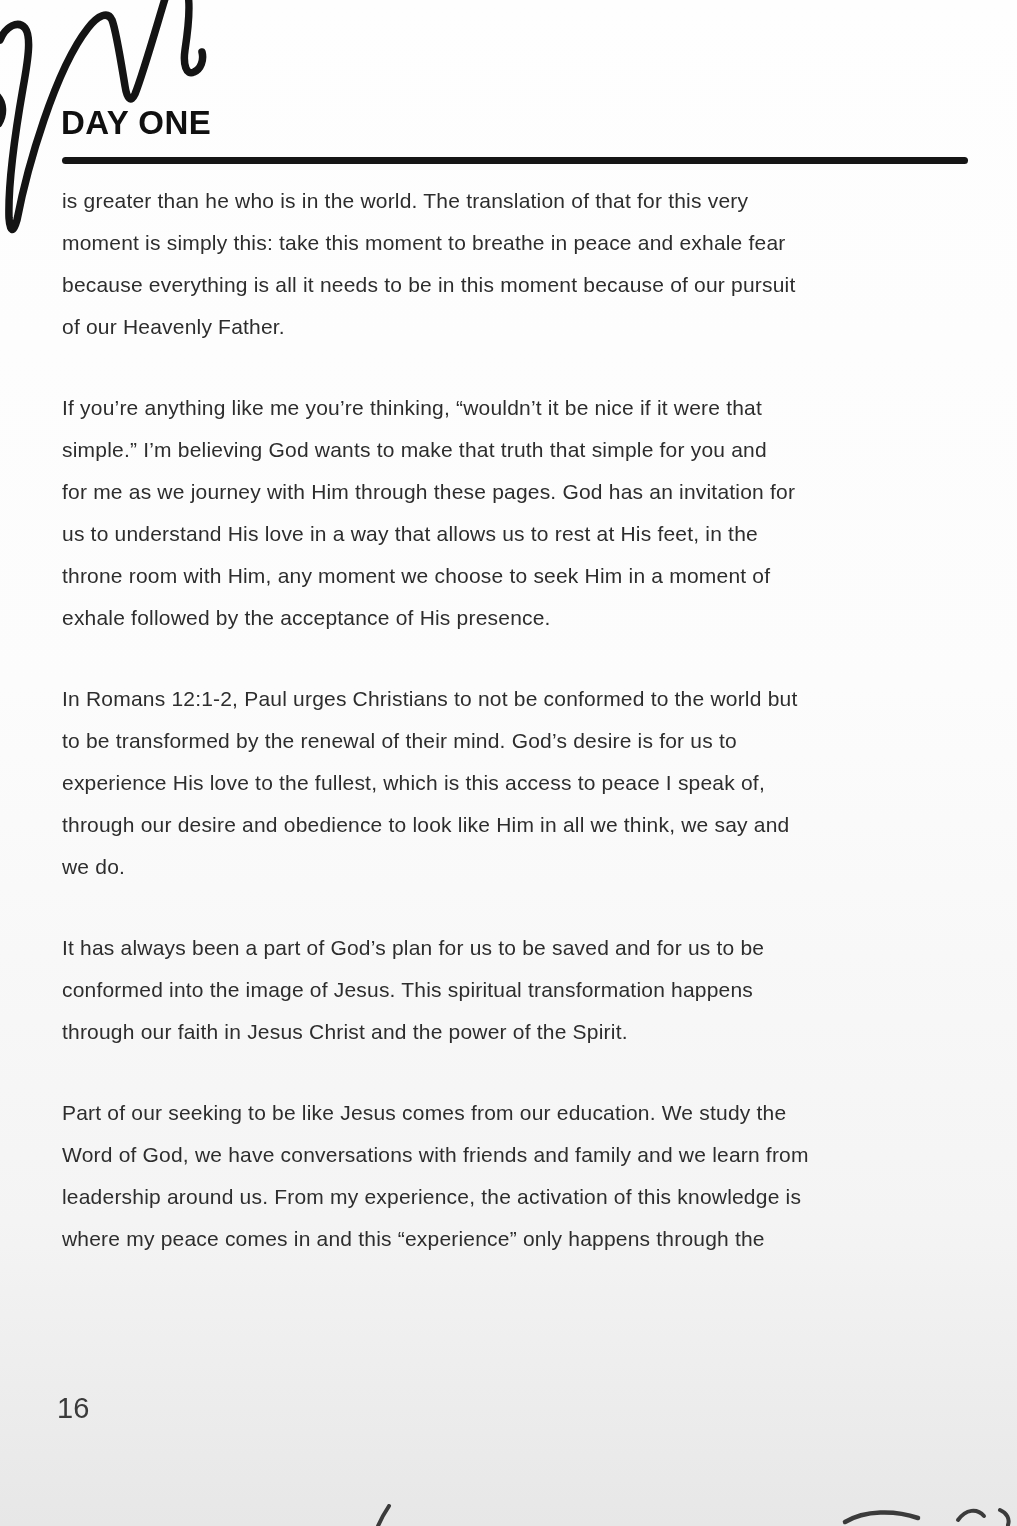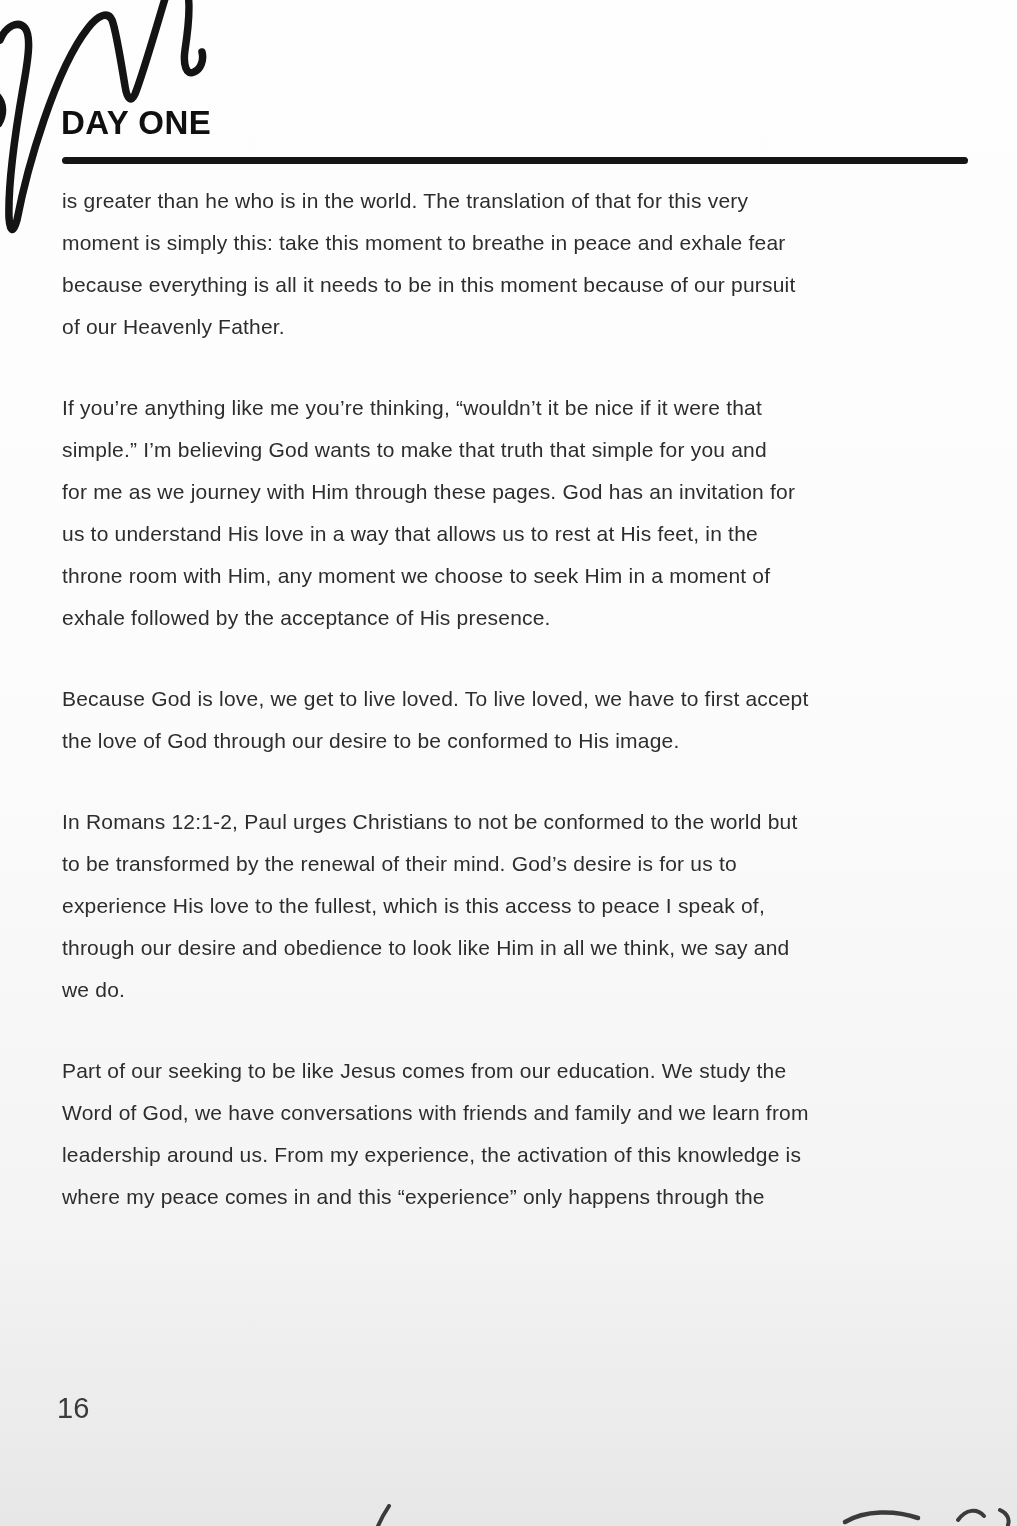--- a/index.html
+++ b/index.html
@@ -92,27 +92,28 @@
   <p>is greater than he who is in the world. The translation of that for this very
 moment is simply this: take this moment to breathe in peace and exhale fear
 because everything is all it needs to be in this moment because of our pursuit
 of our Heavenly Father.</p>
   <p>If you’re anything like me you’re thinking, “wouldn’t it be nice if it were that
 simple.” I’m believing God wants to make that truth that simple for you and
 for me as we journey with Him through these pages. God has an invitation for
 us to understand His love in a way that allows us to rest at His feet, in the
 throne room with Him, any moment we choose to seek Him in a moment of
 exhale followed by the acceptance of His presence.</p>
-  <p>Because God is love, we get to live loved. To live loved, we have to first accept
-the love of God through our desire to be conformed to His image.</p>
   <p>In Romans 12:1-2, Paul urges Christians to not be conformed to the world but
 to be transformed by the renewal of their mind. God’s desire is for us to
 experience His love to the fullest, which is this access to peace I speak of,
 through our desire and obedience to look like Him in all we think, we say and
 we do.</p>
+  <p>It has always been a part of God’s plan for us to be saved and for us to be
+conformed into the image of Jesus. This spiritual transformation happens
+through our faith in Jesus Christ and the power of the Spirit.</p>
   <p>Part of our seeking to be like Jesus comes from our education. We study the
 Word of God, we have conversations with friends and family and we learn from
 leadership around us. From my experience, the activation of this knowledge is
 where my peace comes in and this “experience” only happens through the</p>
 </section>
 
 <div class="page-number">16</div>
 
 <svg class="bottom-frag-svg" viewBox="0 0 1017 22" fill="none" stroke="#1c1c1c" stroke-opacity="0.85" stroke-linecap="round">
   <path stroke-width="4" d="M 378 22 C 381 15, 385 8, 389 2"></path>

